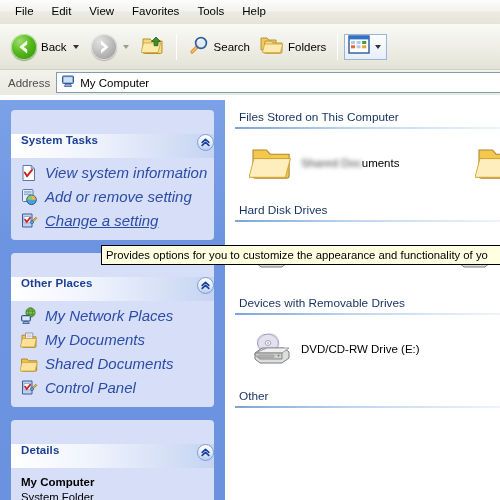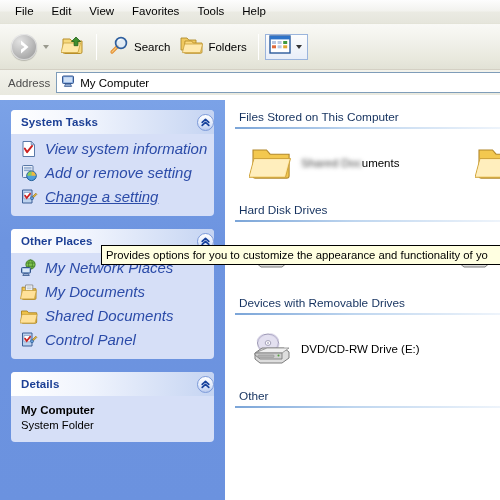--- a/index.html
+++ b/index.html
@@ -129,23 +129,24 @@
     background: #d6dff7;
     border-radius: 4px;
     margin-bottom: 13px;
     overflow: hidden;
     box-shadow: 0 0 0 0 rgba(0,0,0,0);
   }
   .panel-head {
     height: 24px;
     background: linear-gradient(to right, #ffffff 0%, #f0f4fd 38%, #c5d4f2 100%);
     display: flex;
-    align-items: center;
+    align-items: flex-start;
     padding: 0 0 0 10px;
     position: relative;
+    margin-top: 24px;
   }
   .panel-title {
     font-size: 11.5px;
     font-weight: bold;
     color: #1c3f95;
     letter-spacing: .1px;
     flex: 1;
     white-space: nowrap;
   }
   .chev {
@@ -240,20 +241,30 @@
     <div class="mi">File</div>
     <div class="mi">Edit</div>
     <div class="mi">View</div>
     <div class="mi">Favorites</div>
     <div class="mi">Tools</div>
     <div class="mi">Help</div>
   </div>
 
   <div class="toolbar">
 
+    <div class="tbtn">
+      <div class="navcirc green">
+        <svg width="26" height="26" viewBox="0 0 26 26">
+          <path d="M16 6.5 L8.5 13 L16 19.5 L16 15.5 L12.5 13 L16 10.5 Z" fill="#ffffff"></path>
+          <path d="M16.2 6.8 L9 13 L16.2 19.2 L16.2 16.2 L12.4 13 L16.2 9.8 Z" fill="#f2fbe8"></path>
+        </svg>
+      </div>
+      <span class="tlabel">Back</span>
+      <span class="arrowdn"></span>
+    </div>
 
     <div class="tbtn">
       <div class="navcirc grey">
         <svg width="26" height="26" viewBox="0 0 26 26">
           <path d="M10 6.5 L17.5 13 L10 19.5 L10 15.5 L13.5 13 L10 10.5 Z" fill="#ffffff"></path>
         </svg>
       </div>
       <span class="arrowdn dim"></span>
     </div>
 

